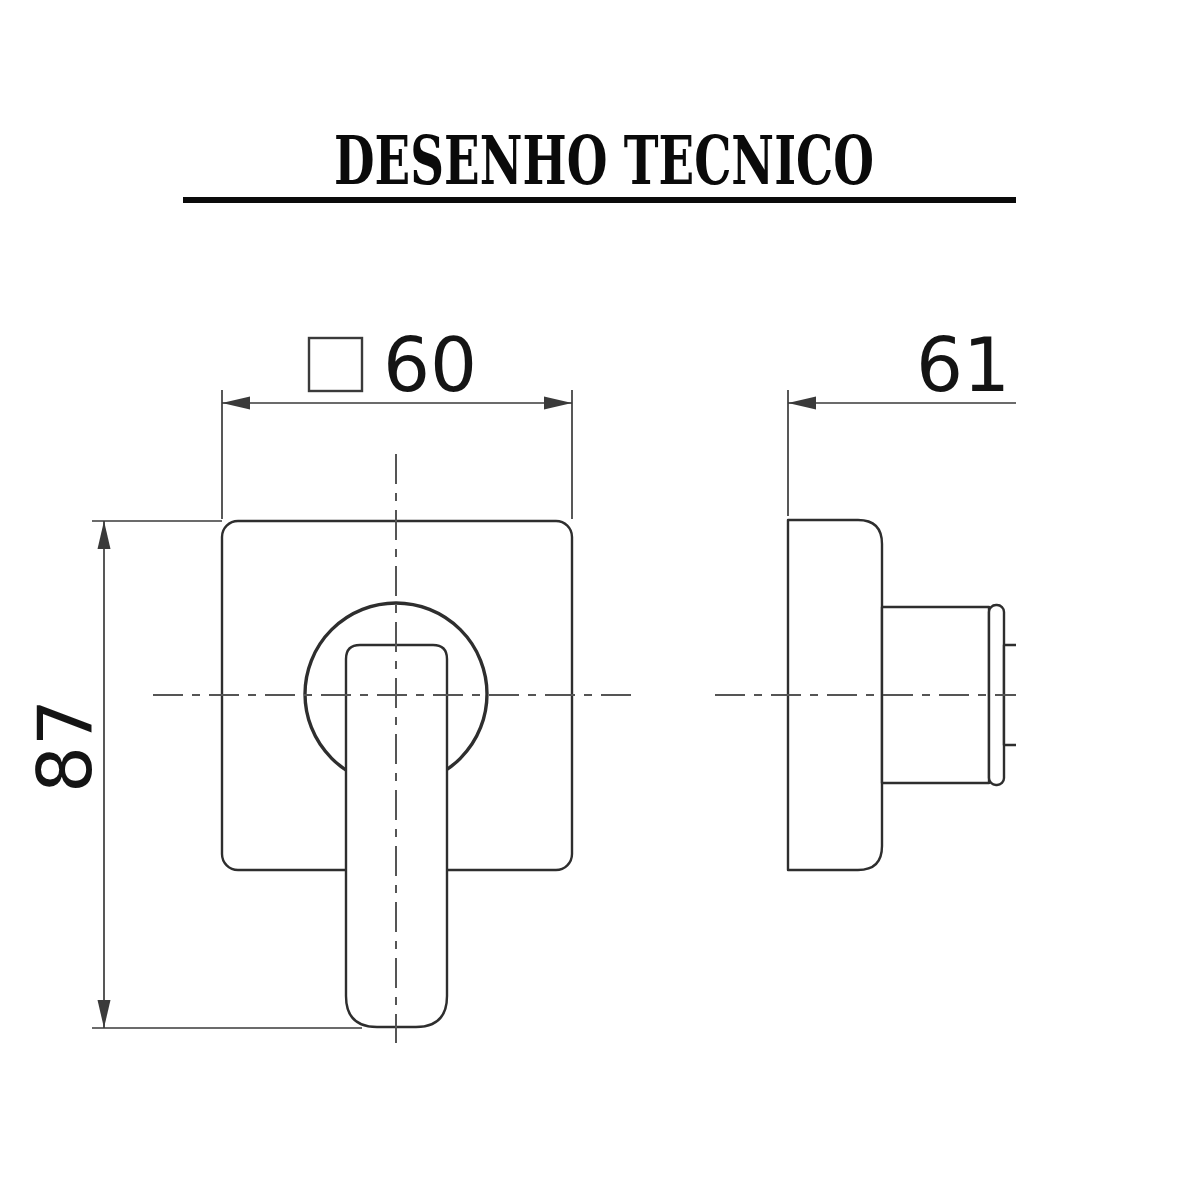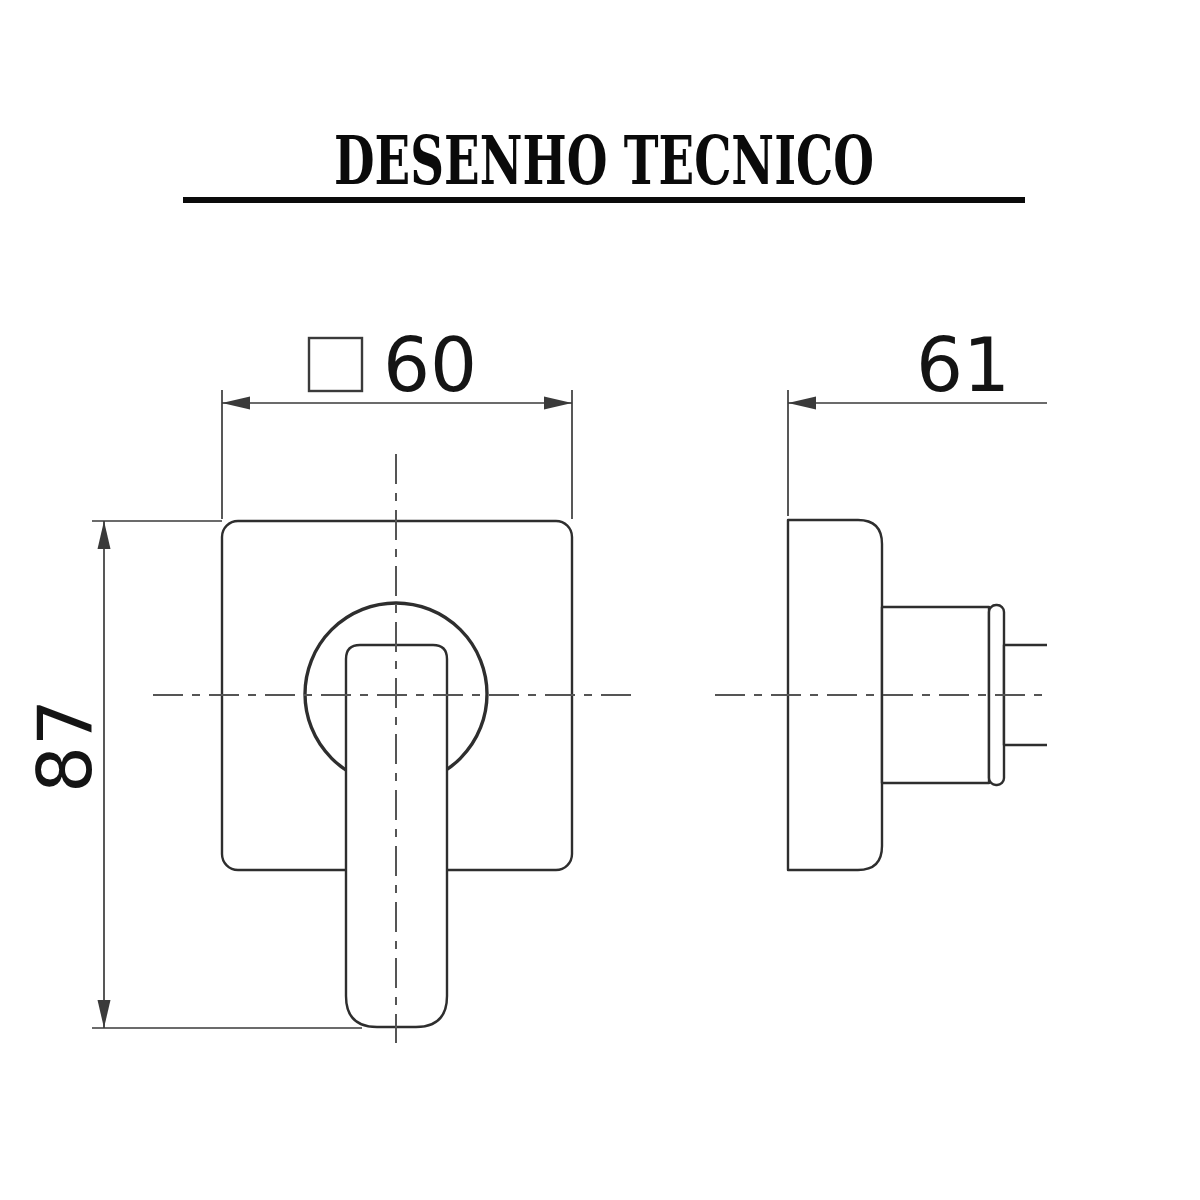--- a/index.html
+++ b/index.html
@@ -1,21 +1,20 @@
 <!DOCTYPE html>
 <html style="--outline: #2e2e2e; --centerline: #555555; --dimension: #3a3a3a; --label_text: #141414; --title_text: #0a0a0a; --page-bg: #ffffff;"><head>
 <meta charset="utf-8">
 <style>
   html,body{margin:0;padding:0;background:#fff;}
   .page{
     position:relative;width:1016px;height:1200px;
     background:var(--page-bg,#ffffff);
     font-family:"DejaVu Sans",sans-serif;
     overflow:hidden;
-    padding-left:31px;
   }
   .page svg{position:absolute;left:0;top:0;}
   .outline{stroke:var(--outline,#2e2e2e);fill:none;stroke-width:2.4;stroke-linejoin:round;}
   .filled-white{fill:#ffffff;}
   .thick{stroke-width:3.4;}
   .centerline{stroke:var(--centerline,#555555);stroke-width:2;fill:none;stroke-dasharray:30 9 8 9;}
   .dimline{stroke:var(--dimension,#3a3a3a);stroke-width:1.7;fill:none;}
   .arrow{fill:var(--dimension,#1a1a1a);stroke:none;}
   .dimtext{font-family:"DejaVu Sans",sans-serif;font-size:74px;fill:var(--label_text,#141414);}
   .symbolsq{stroke:var(--dimension,#3a3a3a);stroke-width:2.4;fill:none;}

